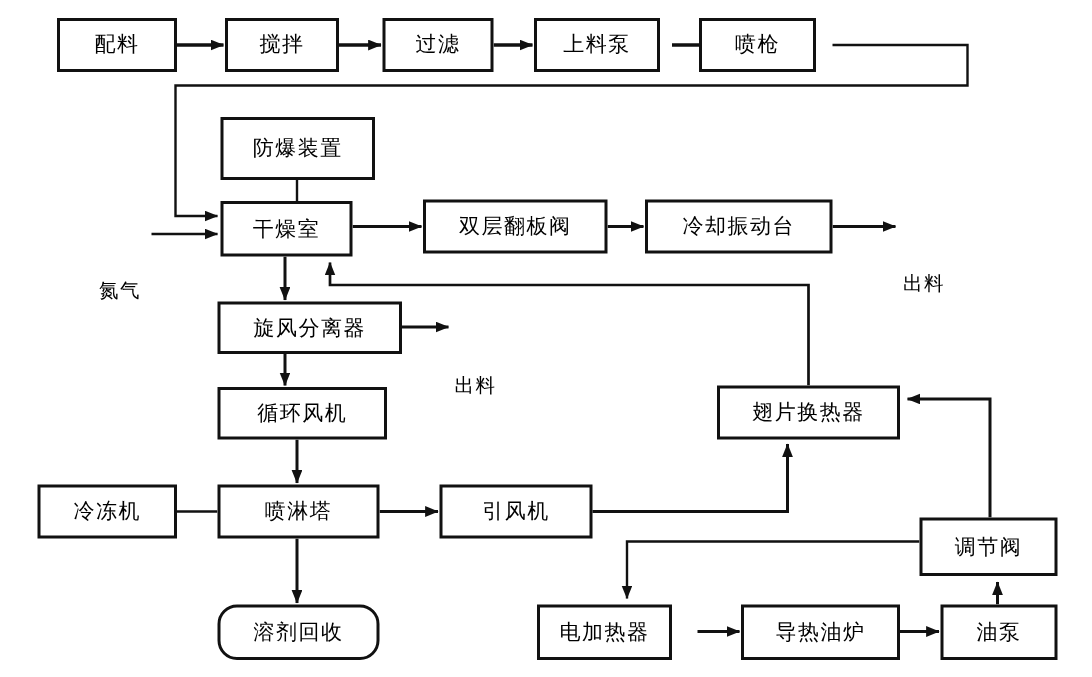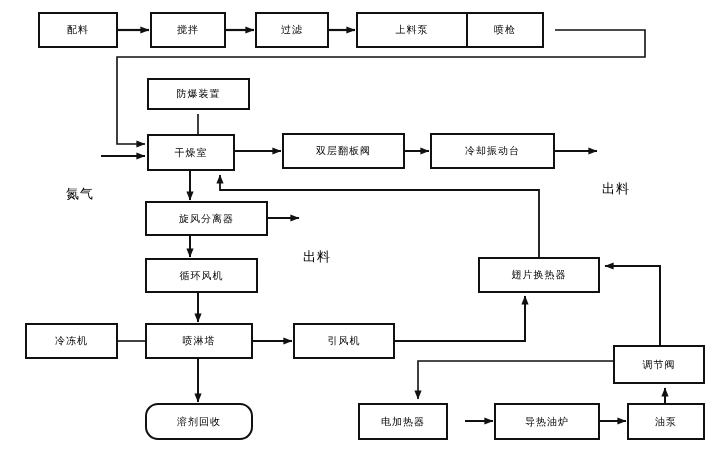--- a/index.html
+++ b/index.html
@@ -27,21 +27,21 @@
   }
   .node {
     position: absolute;
     box-sizing: border-box;
     border: 2px solid #111111;
     background: #ffffff;
     display: flex;
     align-items: center;
     justify-content: center;
     color: #000000;
-    font-size: 10px;
+    font-size: 14px;
     letter-spacing: 1px;
     white-space: nowrap;
     z-index: 2;
   }
   .label-text {
     position: absolute;
     color: #000000;
     font-size: 13px;
     letter-spacing: 1px;
     white-space: nowrap;
@@ -110,27 +110,27 @@
 
   <div class="node" style="left: 38px; top: 12px; width: 80px; height: 36px;">
       <span>配料</span>
     </div>
   <div class="node" style="left: 150px; top: 12px; width: 76px; height: 36px;">
       <span>搅拌</span>
     </div>
   <div class="node" style="left: 255px; top: 12px; width: 74px; height: 36px;">
       <span>过滤</span>
     </div>
-  <div class="node" style="left: 356px; top: 12px; width: 112px; height: 36px;">
+  <div class="node" style="left: 356px; top: 12px; width: 84px; height: 36px;">
       <span>上料泵</span>
     </div>
   <div class="node" style="left: 466px; top: 12px; width: 78px; height: 36px;">
       <span>喷枪</span>
     </div>
-  <div class="node" style="left: 147px; top: 78px; width: 103px; height: 32px;">
+  <div class="node" style="left: 147px; top: 78px; width: 103px; height: 42px;">
       <span>防爆装置</span>
     </div>
   <div class="node" style="left: 147px; top: 134px; width: 88px; height: 37px;">
       <span>干燥室</span>
     </div>
   <div class="node" style="left: 282px; top: 133px; width: 123px; height: 36px;">
       <span>双层翻板阀</span>
     </div>
   <div class="node" style="left: 430px; top: 133px; width: 125px; height: 36px;">
       <span>冷却振动台</span>

